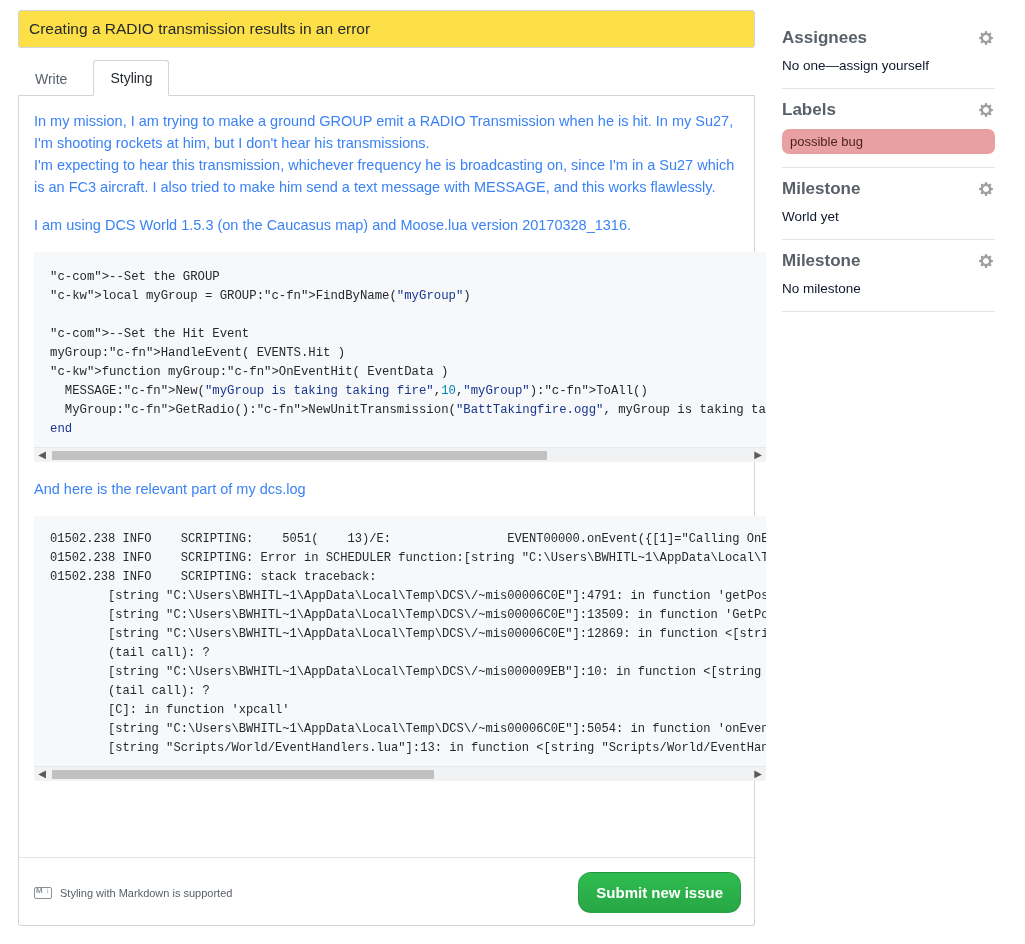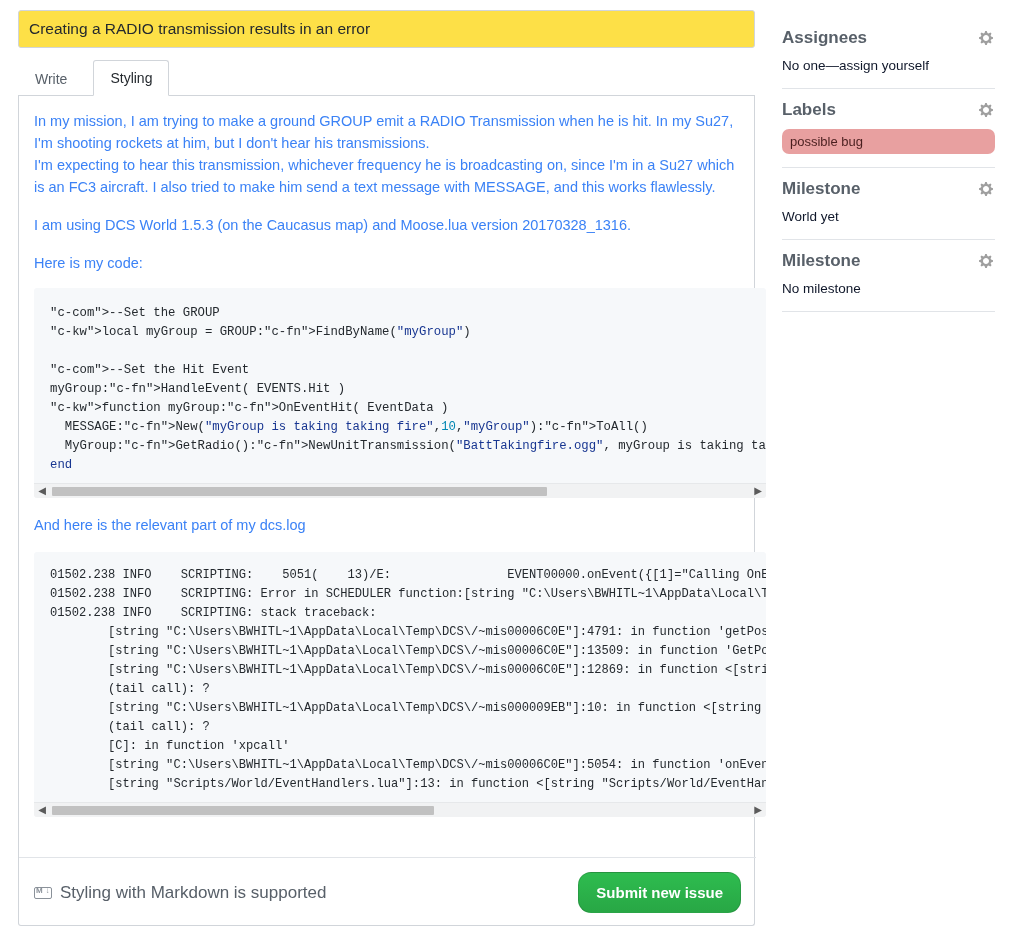--- a/index.html
+++ b/index.html
@@ -148,21 +148,21 @@
     position: absolute;
     left: 0;
     bottom: 0;
     padding-left: 15px;
     padding-right: 15px;
   }
   .md-note {
     display: flex;
     align-items: center;
     gap: 8px;
-    font-size: 17px;
+    font-size: 11px;
     color: #586069;
   }
   .md-icon {
     width: 18px; height: 12px;
     border: 1.6px solid #8a9199;
     border-radius: 2px;
     position: relative;
     display: inline-block;
   }
   .md-icon:before {
@@ -249,21 +249,20 @@
       <div class="tab active">Styling</div>
     </div>
 
     <div class="body-area">
 
       <p class="para" style="white-space:pre-line">In my mission, I am trying to make a ground GROUP emit a RADIO Transmission when he is hit. In my Su27, I'm shooting rockets at him, but I don't hear his transmissions.
 I'm expecting to hear this transmission, whichever frequency he is broadcasting on, since I'm in a Su27 which is an FC3 aircraft. I also tried to make him send a text message with MESSAGE, and this works flawlessly.</p>
 
       <p class="para">I am using DCS World 1.5.3 (on the Caucasus map) and Moose.lua version 20170328_1316.</p>
 
-      <p class="para tight">Here is my code:</p>
 
       <div class="codeblock">
         <pre><span class="&lt;span">"c-com"</span>&gt;--Set the GROUP
 <span class="&lt;span">"c-kw"</span>&gt;local myGroup = GROUP:<span class="&lt;span">"c-fn"</span>&gt;FindByName(<span class="c-str">"myGroup"</span>)
 
 <span class="&lt;span">"c-com"</span>&gt;--Set the Hit Event
 myGroup:<span class="&lt;span">"c-fn"</span>&gt;HandleEvent( EVENTS.Hit )
 <span class="&lt;span">"c-kw"</span>&gt;function myGroup:<span class="&lt;span">"c-fn"</span>&gt;OnEventHit( EventData )
   MESSAGE:<span class="&lt;span">"c-fn"</span>&gt;New(<span class="c-str">"myGroup is taking taking fire"</span>,<span class="c-num">10</span>,<span class="c-str">"myGroup"</span>):<span class="&lt;span">"c-fn"</span>&gt;ToAll()
   MyGroup:<span class="&lt;span">"c-fn"</span>&gt;GetRadio():<span class="&lt;span">"c-fn"</span>&gt;NewUnitTransmission(<span class="c-str">"BattTakingfire.ogg"</span>, myGroup is taking taking fire<span class="c-str">",  , 

